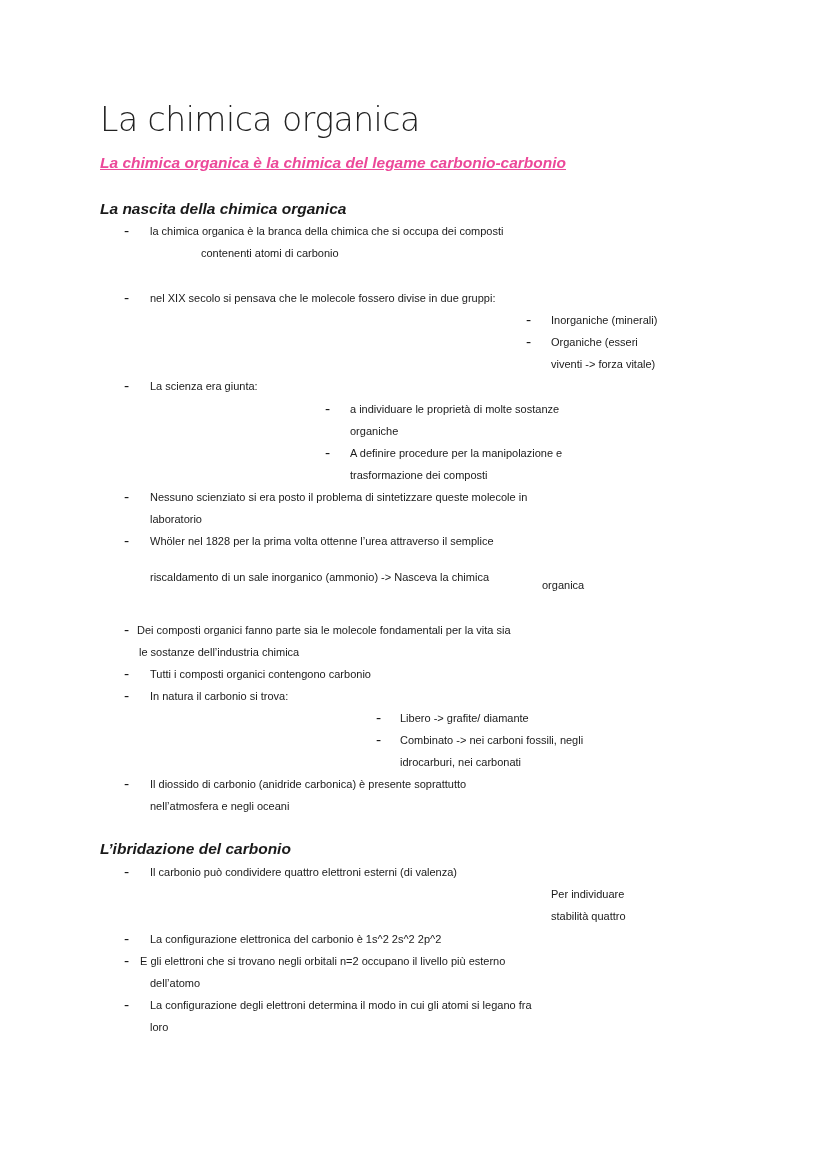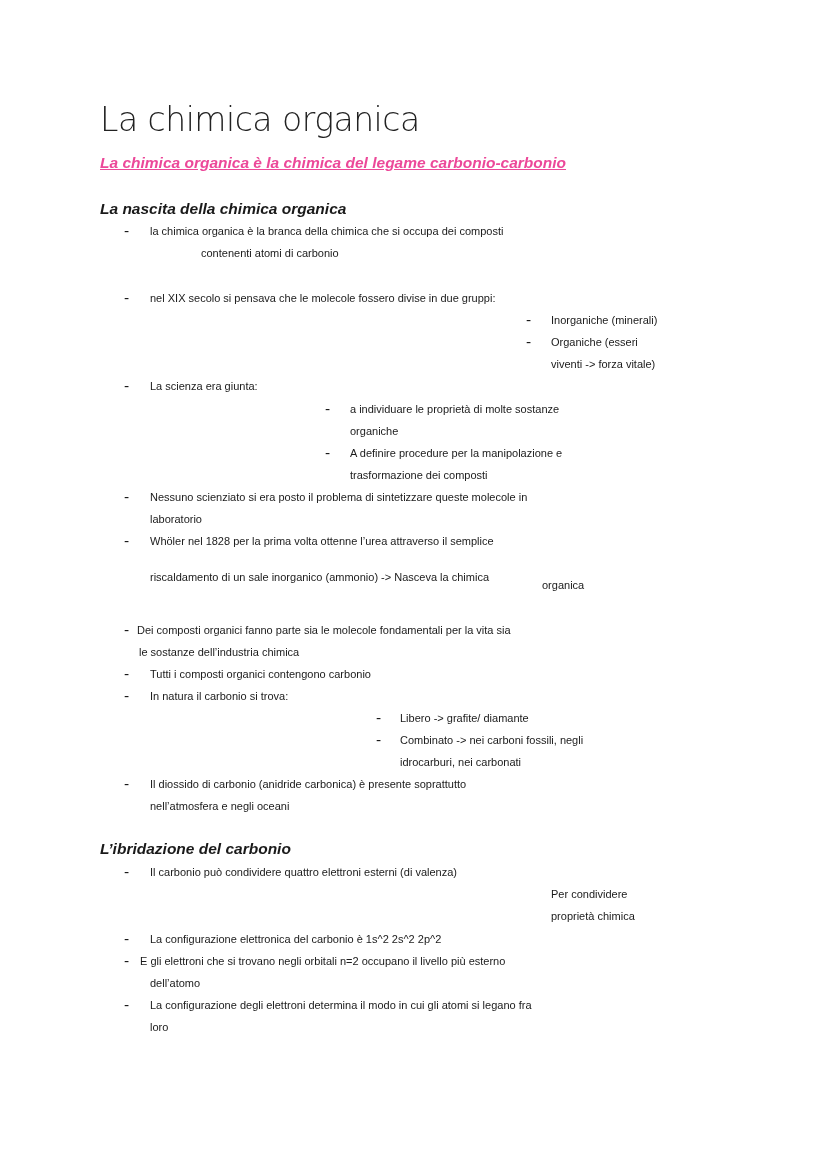--- a/index.html
+++ b/index.html
@@ -86,22 +86,22 @@
   <div class="line" style="left:400px;top:751px;">idrocarburi, nei carbonati</div>
 
   <span class="dash" style="left:124px;top:773px;">-</span>
   <div class="line" style="left:150px;top:795px;">nell’atmosfera e negli oceani</div>
   <div class="line" style="left:150px;top:773px;">Il diossido di carbonio (anidride carbonica) è presente soprattutto</div>
 
   <div class="heading" style="top:840px;">L’ibridazione del carbonio</div>
 
   <span class="dash" style="left:124px;top:861px;">-</span>
   <div class="line" style="left:150px;top:861px;">Il carbonio può condividere quattro elettroni esterni (di valenza)</div>
-  <div class="line" style="left:551px;top:883px;">Per condividere</div>
-  <div class="line" style="left:551px;top:905px;">proprietà chimica</div>
+  <div class="line" style="left:551px;top:883px;">Per individuare</div>
+  <div class="line" style="left:551px;top:905px;">stabilità quattro</div>
 
   <span class="dash" style="left:124px;top:928px;">-</span>
   <div class="line" style="left:150px;top:928px;">La configurazione elettronica del carbonio è 1s^2 2s^2 2p^2</div>
 
   <span class="dash" style="left:124px;top:950px;">-</span>
   <div class="line" style="left:140px;top:950px;">E gli elettroni che si trovano negli orbitali n=2 occupano il livello più esterno</div>
   <div class="line" style="left:150px;top:972px;">dell’atomo</div>
 
   <span class="dash" style="left:124px;top:994px;">-</span>
   <div class="line" style="left:150px;top:994px;">La configurazione degli elettroni determina il modo in cui gli atomi si legano fra</div>

